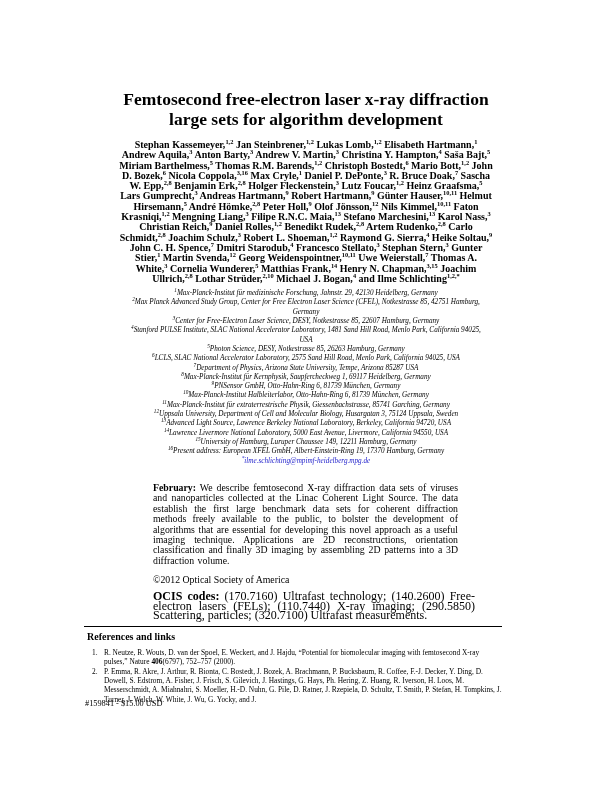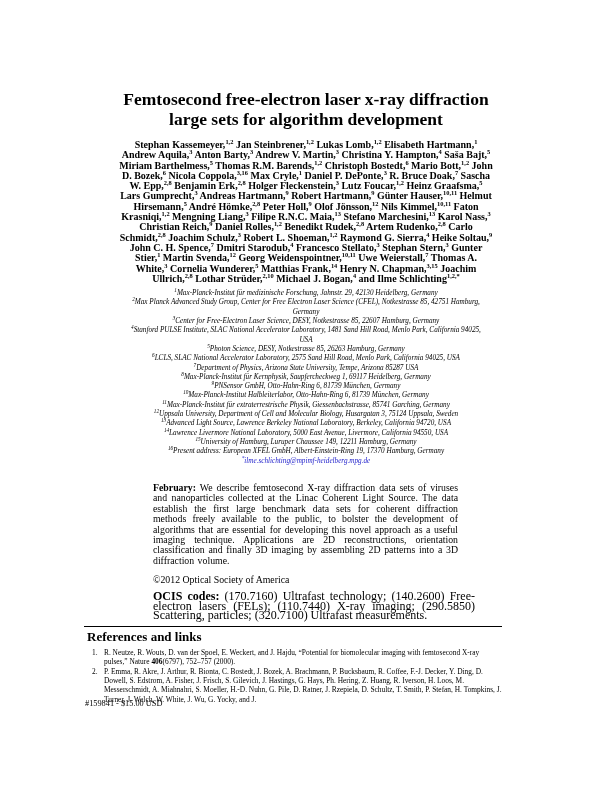--- a/index.html
+++ b/index.html
@@ -25,21 +25,21 @@
   .abstract{margin:17px 0 0 153px;width:305px;text-align:justify;font-size:9.8px;line-height:10.4px;word-spacing:1px;}
   .ab-label{font-weight:bold;}
 
   .copyright{margin:8px 8px 0 153px;font-size:9.8px;line-height:11px;}
 
   .ocis{margin:7px 0 0 153px;width:322px;text-align:justify;font-size:12px;line-height:9.6px;}
   .ocis-label{font-weight:bold;}
 
   .rule{border:none;border-top:1px solid #000;margin:5px 0 0 84px;width:418px;height:0;}
 
-  .ref-heading{margin:4px 0 0 87px;font-weight:bold;font-size:13px;line-height:11px;}
+  .ref-heading{margin:4px 0 0 87px;font-weight:bold;font-size:10px;line-height:11px;}
 
   .refs{margin:6px 0 0 92px;width:410px;font-size:7.4px;line-height:9.3px;}
   .ref{display:flex;}
   .ref-num{flex:0 0 12px;width:12px;}
   .ref-text{flex:1;}
 
   .footer{position:absolute;left:85px;top:697px;width:412px;font-size:8.3px;line-height:13px;}
   .footer-row{display:flex;justify-content:space-between;}
   .footer-row .right{text-align:right;white-space:pre-wrap;}
 </style>

